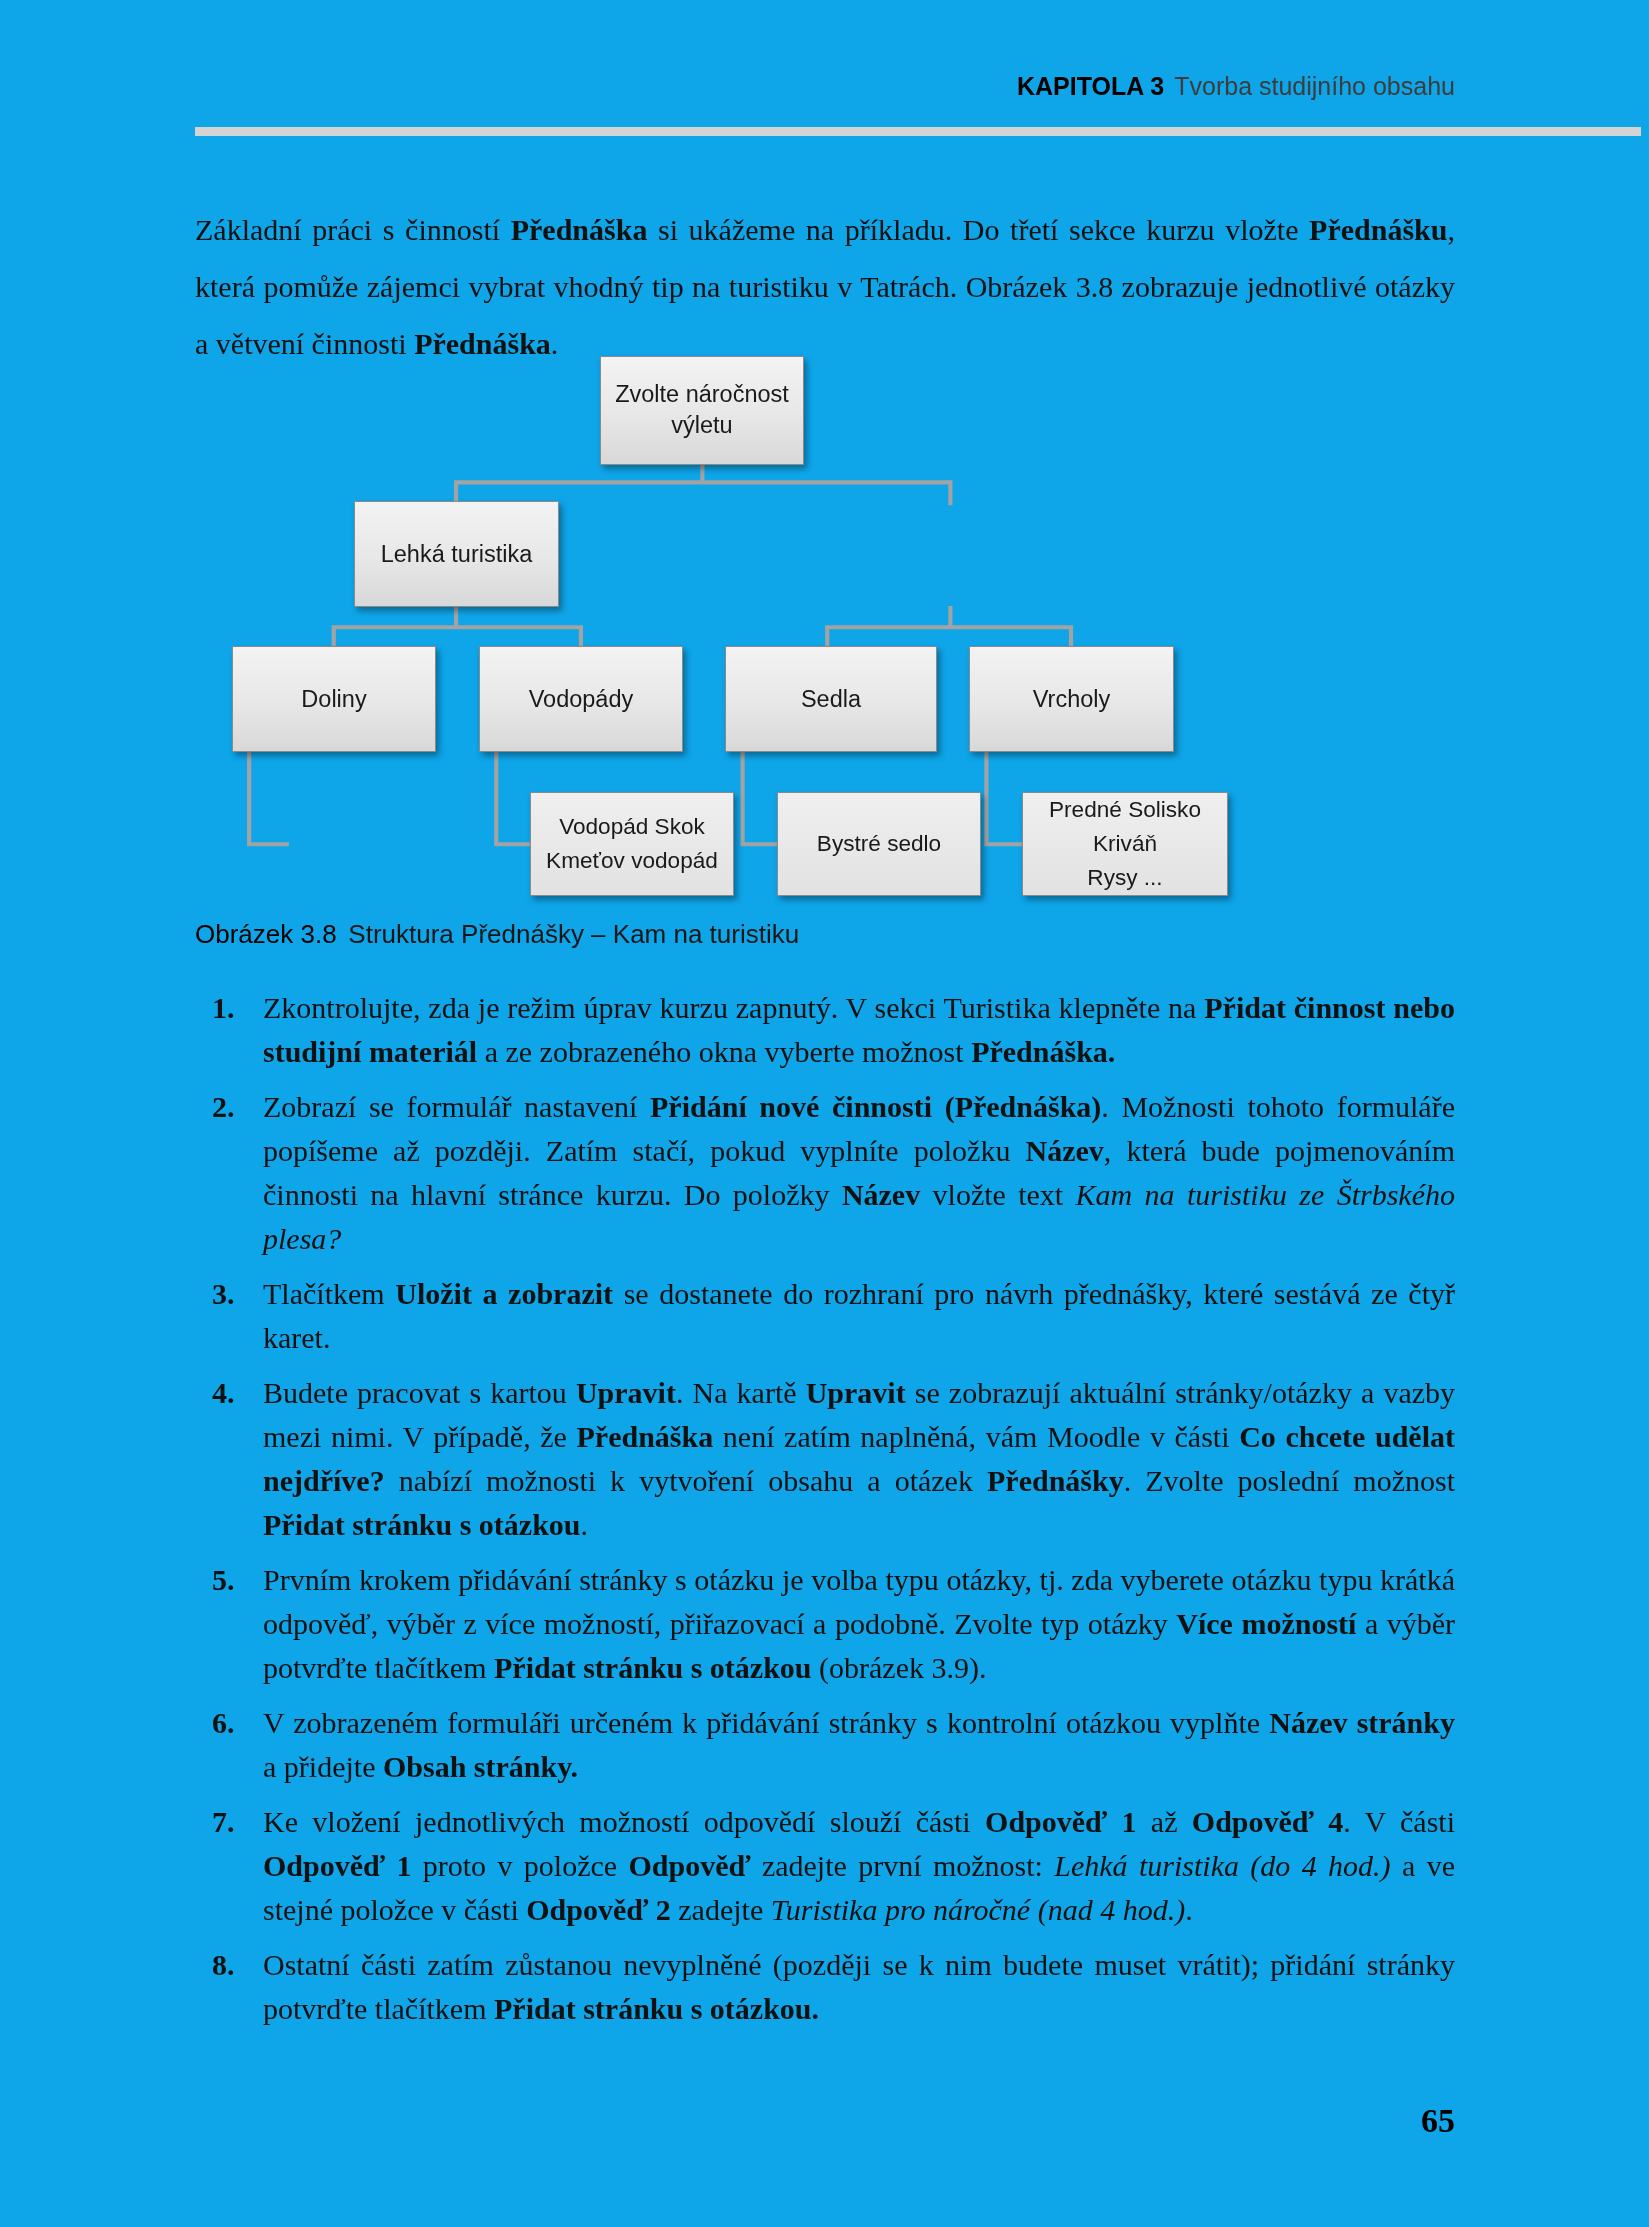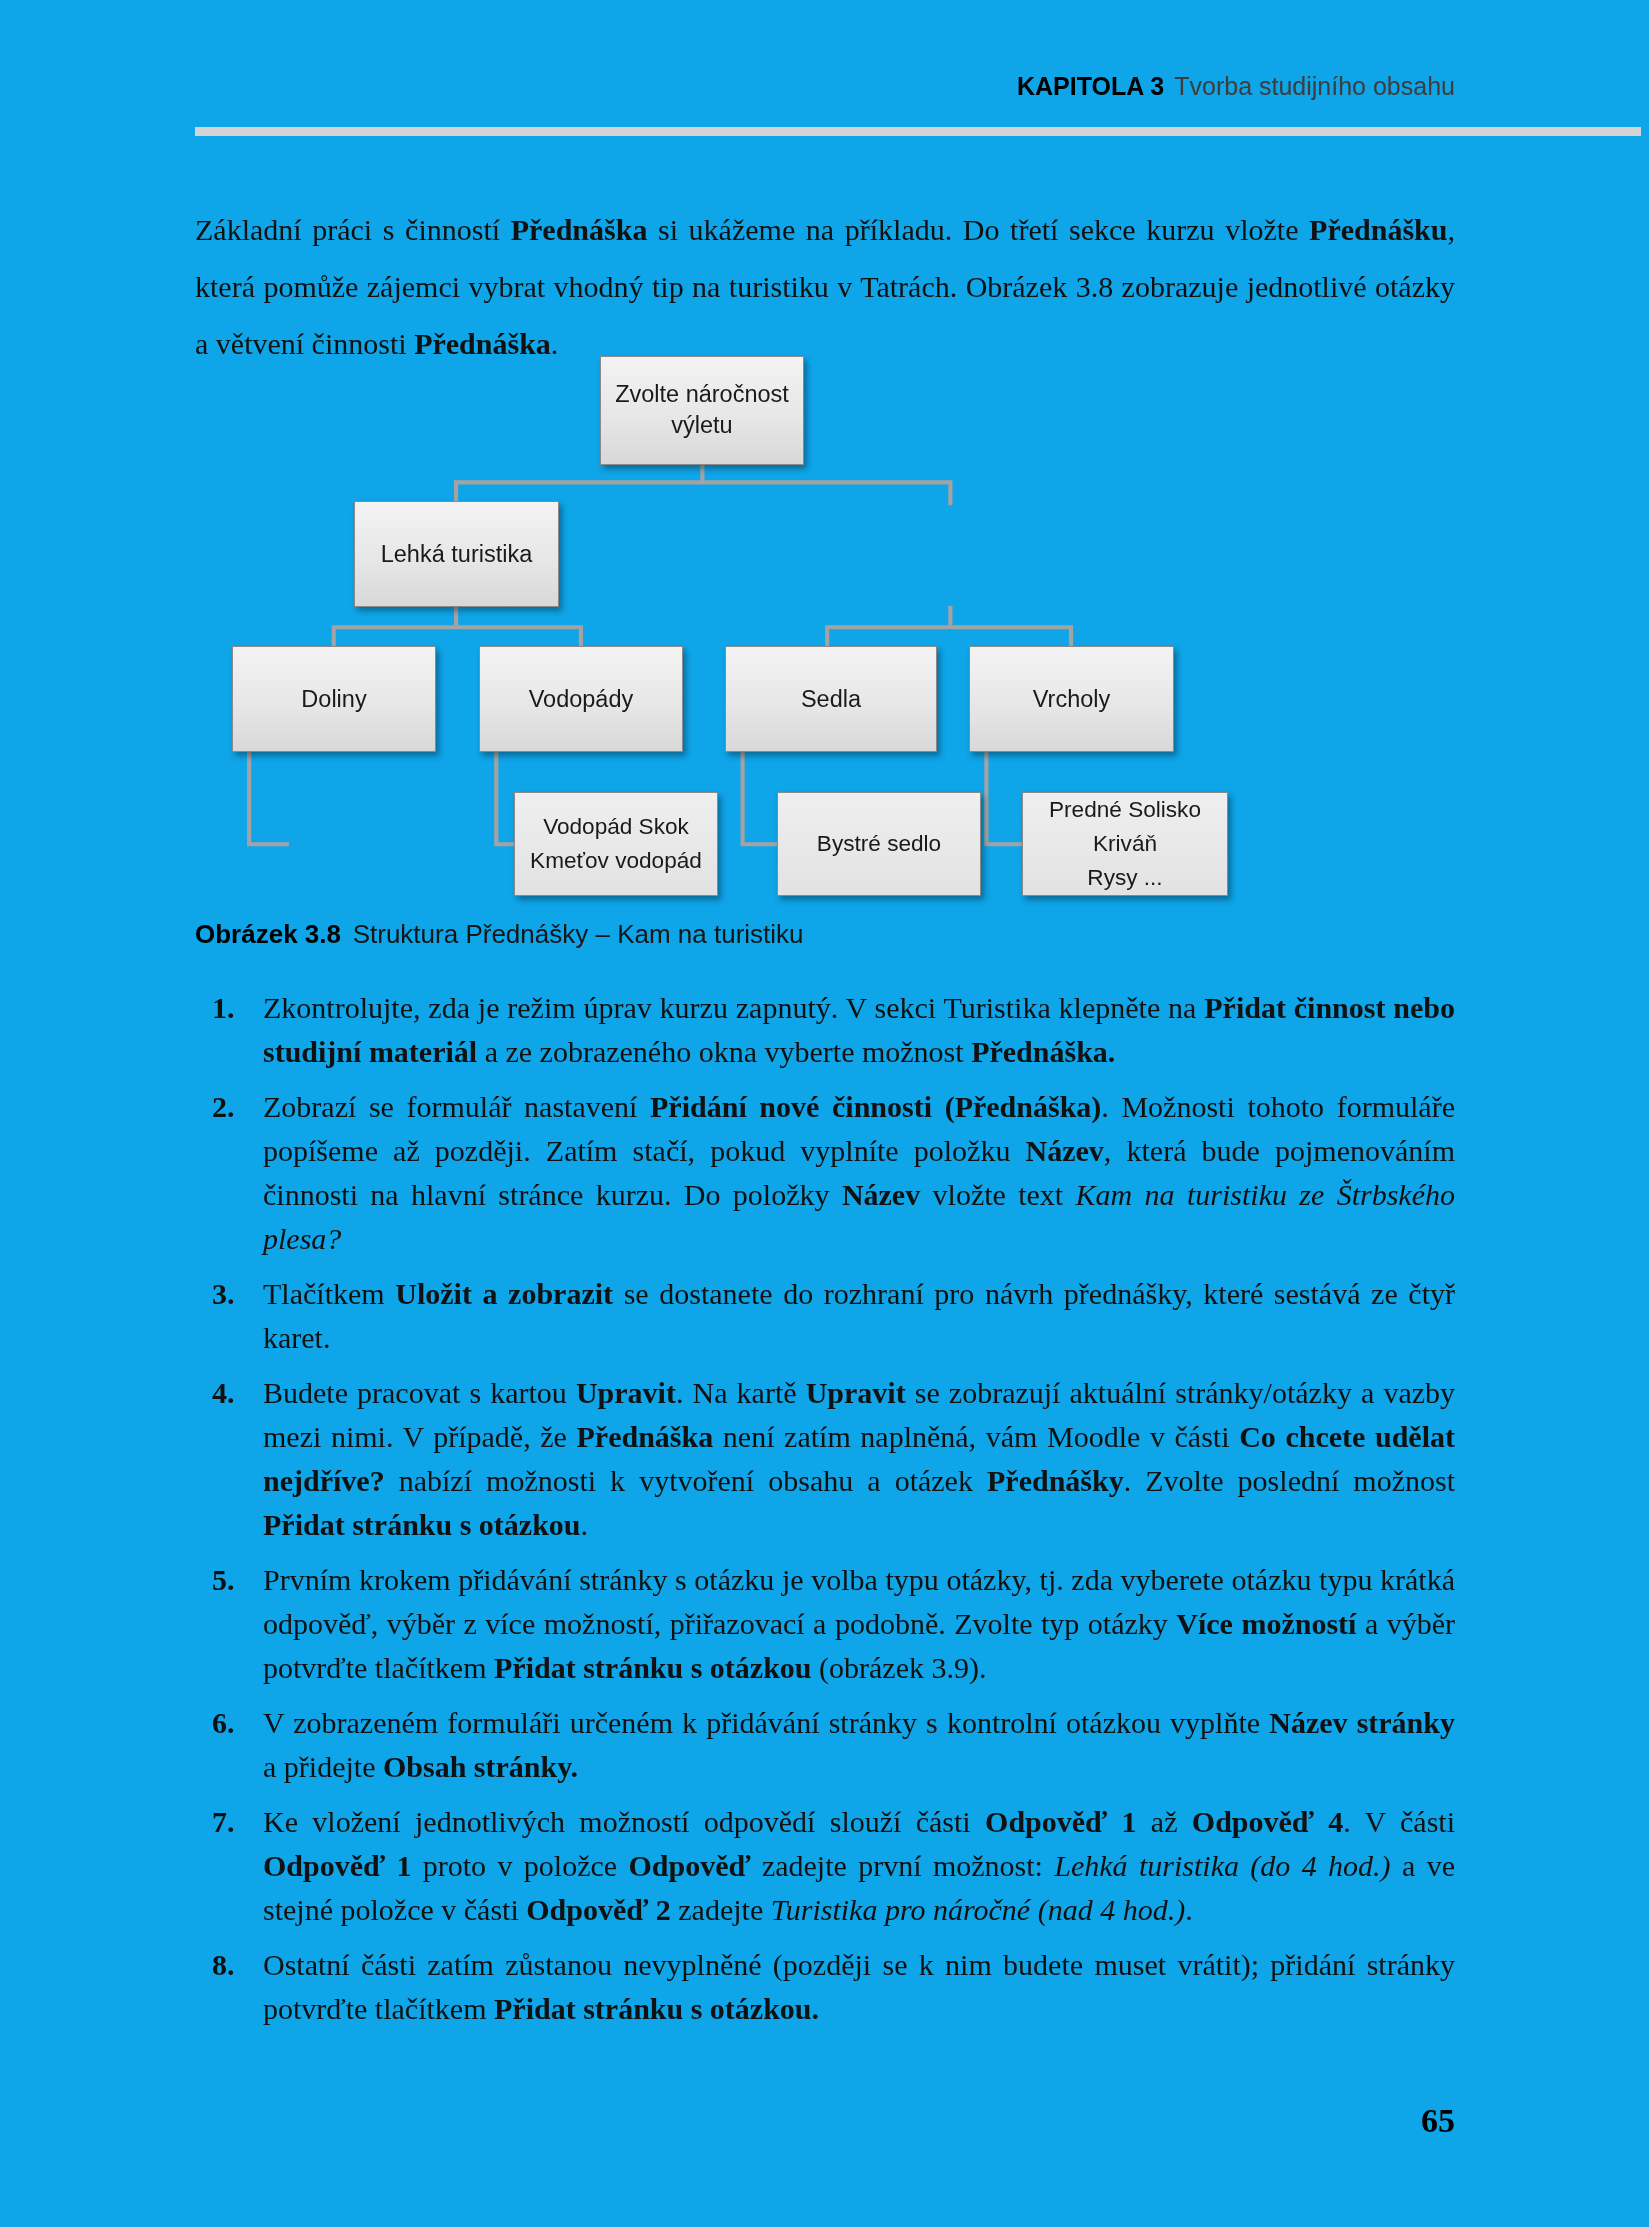--- a/index.html
+++ b/index.html
@@ -28,21 +28,21 @@
     color:var(--c-text,#1a1a1a);
     background:linear-gradient(180deg,var(--c-box-fill-top,#f3f3f3) 0%,#e7e7e7 55%,var(--c-box-fill-bottom,#d8d8d8) 100%);
     border:1.7px solid var(--c-box-border,#8a8a8a);
     box-shadow:3.4px 4.2px 5.9px rgba(0,0,0,0.35);}
   .node.leaf{font-size:22.6px;line-height:34px;
     background:linear-gradient(180deg,#efefef 0%,#e2e2e2 100%);}
 
   
   .caption{position:absolute;left:195px;top:917px;width:1260px;margin:0;
     font-family:"Liberation Sans", sans-serif;font-size:26px;line-height:34px;color:#161616;}
-  .cap-label{font-weight:bold;margin-right:11.7px;color:#000;}
+  .cap-label{font-weight:normal;margin-right:11.7px;color:#000;}
 
   
   .steps{position:absolute;left:195px;top:986px;width:1260px;margin:0;padding:0;list-style:none;}
   .steps li{position:relative;padding-left:68px;margin:0 0 11px 0;
     font-size:30px;line-height:44px;text-align:justify;}
   .steps .num{position:absolute;left:17px;top:0;font-weight:bold;}
   .b{font-weight:bold;}
   .i{font-style:italic;}
 
   .page-number{position:absolute;top:2102px;left:195px;width:1260px;text-align:right;
@@ -76,21 +76,21 @@
     <div class="node" style="left:407px;top:1.7px;width:204px;height:109px;">Zvolte náročnost
 výletu</div>
 
     <div class="node" style="left:161px;top:147px;width:205px;height:106px;">Lehká turistika</div>
 
     <div class="node" style="left:39px;top:292px;width:204px;height:106px;">Doliny</div>
     <div class="node" style="left:286px;top:292px;width:204px;height:106px;">Vodopády</div>
     <div class="node" style="left:532px;top:292px;width:212px;height:106px;">Sedla</div>
     <div class="node" style="left:776px;top:292px;width:205px;height:106px;">Vrcholy</div>
 
-    <div class="node leaf" style="left:321px;top:438px;width:204px;height:104px;">Vodopád Skok
+    <div class="node leaf" style="left:337px;top:438px;width:204px;height:104px;">Vodopád Skok
 Kmeťov vodopád</div>
     <div class="node leaf" style="left:584px;top:438px;width:204px;height:104px;">Bystré sedlo</div>
     <div class="node leaf" style="left:829px;top:438px;width:206px;height:104px;">Predné Solisko
 Kriváň
 Rysy ...</div>
   </div>
 
   <p class="caption">
     <span class="cap-label">Obrázek 3.8</span><span>Struktura Přednášky – Kam na turistiku</span>
   </p>

